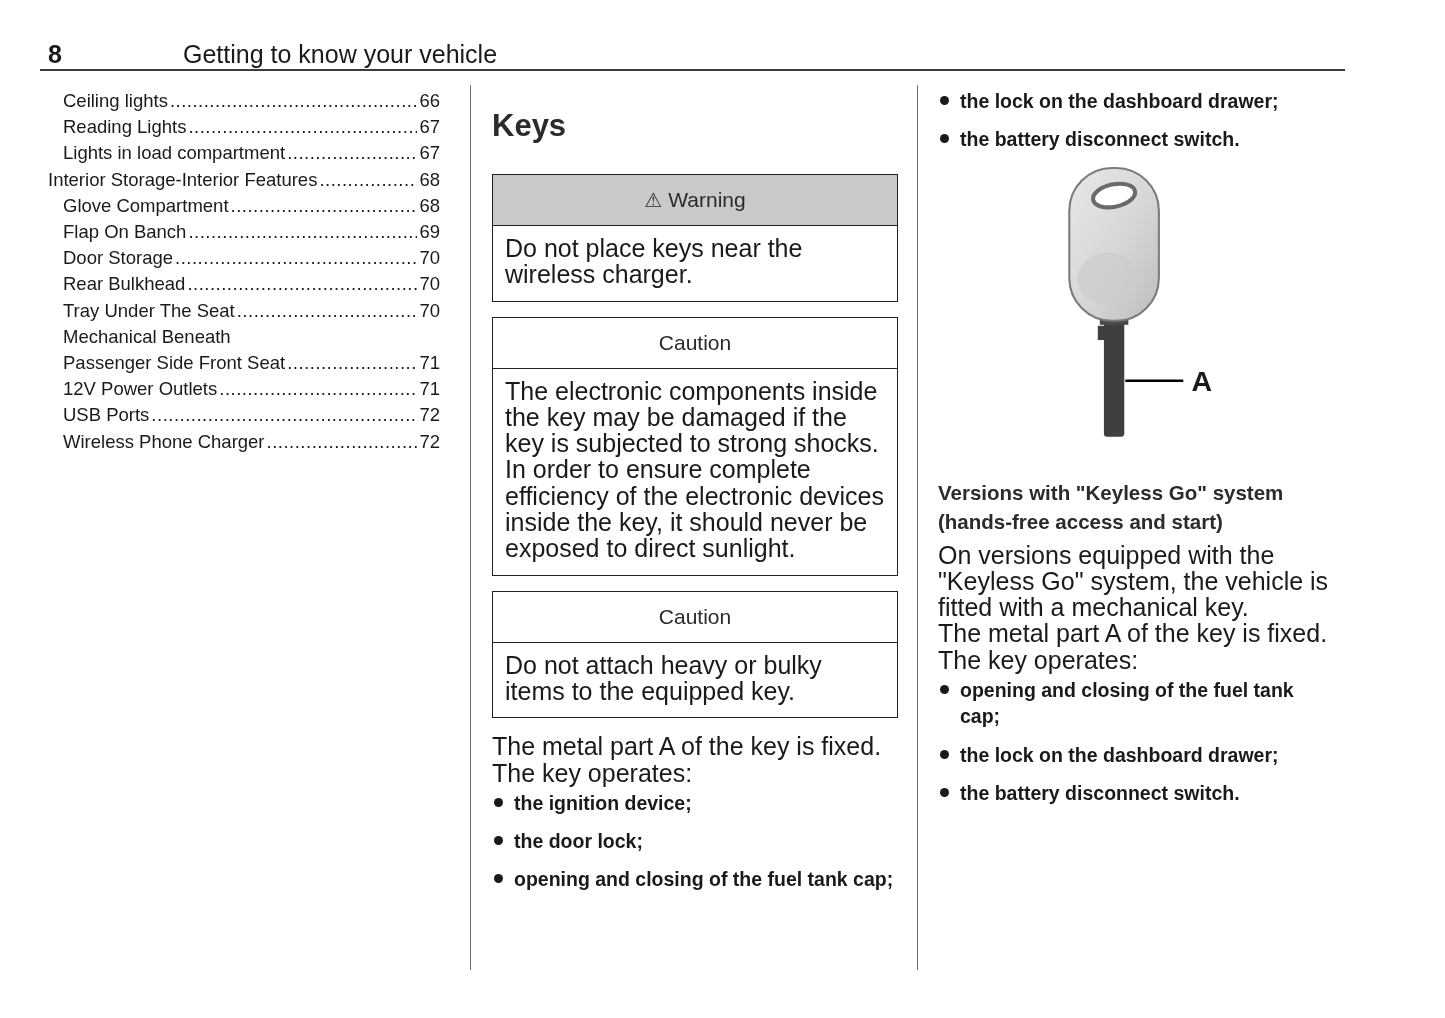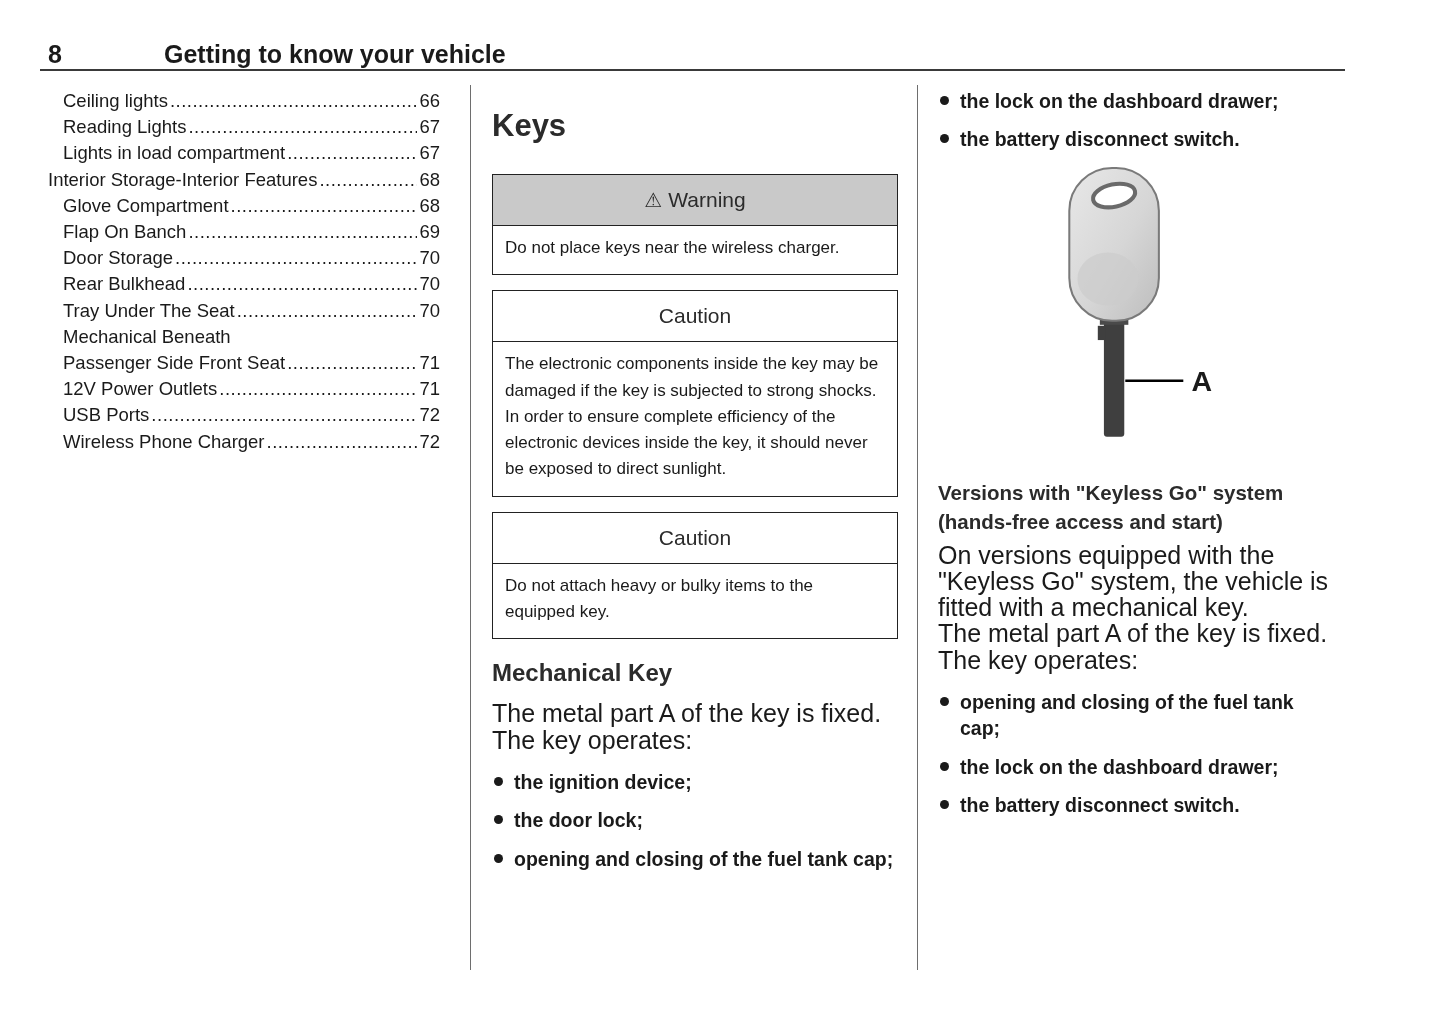--- a/index.html
+++ b/index.html
@@ -4,21 +4,21 @@
 <style>
   * { margin:0; padding:0; box-sizing:border-box; }
   html,body { background:#ffffff; }
   .page {
     position:relative; width:1445px; height:1018px; background:#fff;
     font-family:"Liberation Sans", sans-serif; color:#1a1a1a; overflow:hidden;
   }
 
   
   .hdr-num { position:absolute; left:48px; top:40px; font-size:25px; font-weight:bold; }
-  .hdr-title { position:absolute; left:164px; top:40px; font-size:25px; font-weight:bold; }
+  .hdr-title { position:absolute; left:183px; top:40px; font-size:25px; font-weight:normal; }
   .hdr-rule { position:absolute; left:40px; top:69px; width:1305px; height:2px; background:#3a3a3a; }
 
   
   .vdiv { position:absolute; top:85px; width:1px; height:885px; background:#6e6e6e; }
   .vdiv-1 { left:470px; }
   .vdiv-2 { left:917px; }
 
   
   .col-left { position:absolute; left:48px; top:88px; width:392px; font-size:18.5px; }
   .toc-row { display:flex; align-items:baseline; line-height:26.2px; }
@@ -29,24 +29,24 @@
   .toc-page { white-space:nowrap; }
   .toc-row.no-leader .toc-dots::after { content:""; }
 
   
   .col-mid { position:absolute; left:492px; top:108px; width:406px; }
   .h1 { font-size:31px; font-weight:bold; margin-bottom:30px; color:#2b2b2b; }
   .box { border:1.6px solid #222; margin-bottom:15px; background:#fff; }
   .box-header { text-align:center; font-size:21px; padding:13px 10px; border-bottom:1.6px solid #222; color:#2b2b2b; }
   .box-header.gray { background:#c9c9c9; }
   .warn-glyph { font-size:20px; margin-right:6px; }
-  .box-body { padding:9px 12px 13px 12px; font-size:17px; line-height:26.3px; }
+  .box-body { padding:9px 12px 13px 12px; font-size:25px; line-height:26.3px; }
   .h2 { font-size:24px; font-weight:bold; margin:20px 0 13px 0; color:#2b2b2b; }
   .para { font-size:25px; line-height:26.3px; }
-  .bullets { margin-top:16px; }
+  .bullets { margin-top:4px; }
   .bullet-row { display:flex; margin-bottom:12px; font-size:19.5px; line-height:26.3px;font-weight:bold; }
   .bullet-dot { flex:0 0 9px; width:9px; height:9px; border-radius:50%; background:#1a1a1a; margin:8px 11px 0 2px; }
 
   
   .col-right { position:absolute; left:938px; top:88px; width:398px; }
   .figure { margin:12px 0 10px 0; text-align:center; }
   .fig-svg { display:block; margin:0 auto; }
   .h3 { font-size:20.5px; font-weight:bold; line-height:29px; margin:28px 0 6px 0; color:#2b2b2b; }
 </style>
 </head>
@@ -147,21 +147,20 @@
     <div class="box">
       <div class="box-header">Caution</div>
       <div class="box-body">The electronic components inside the key may be damaged if the key is subjected to strong shocks. In order to ensure complete efficiency of the electronic devices inside the key, it should never be exposed to direct sunlight.</div>
     </div>
 
     <div class="box">
       <div class="box-header">Caution</div>
       <div class="box-body">Do not attach heavy or bulky items to the equipped key.</div>
     </div>
 
-    <div class="h2">Mechanical Key</div>
     <div class="para">The metal part A of the key is fixed.</div>
     <div class="para">The key operates:</div>
 
     <div class="bullets">
       <div class="bullet-row">
           <span class="bullet-dot"></span>
           <span>the ignition device;</span>
         </div>
       <div class="bullet-row">
           <span class="bullet-dot"></span>

